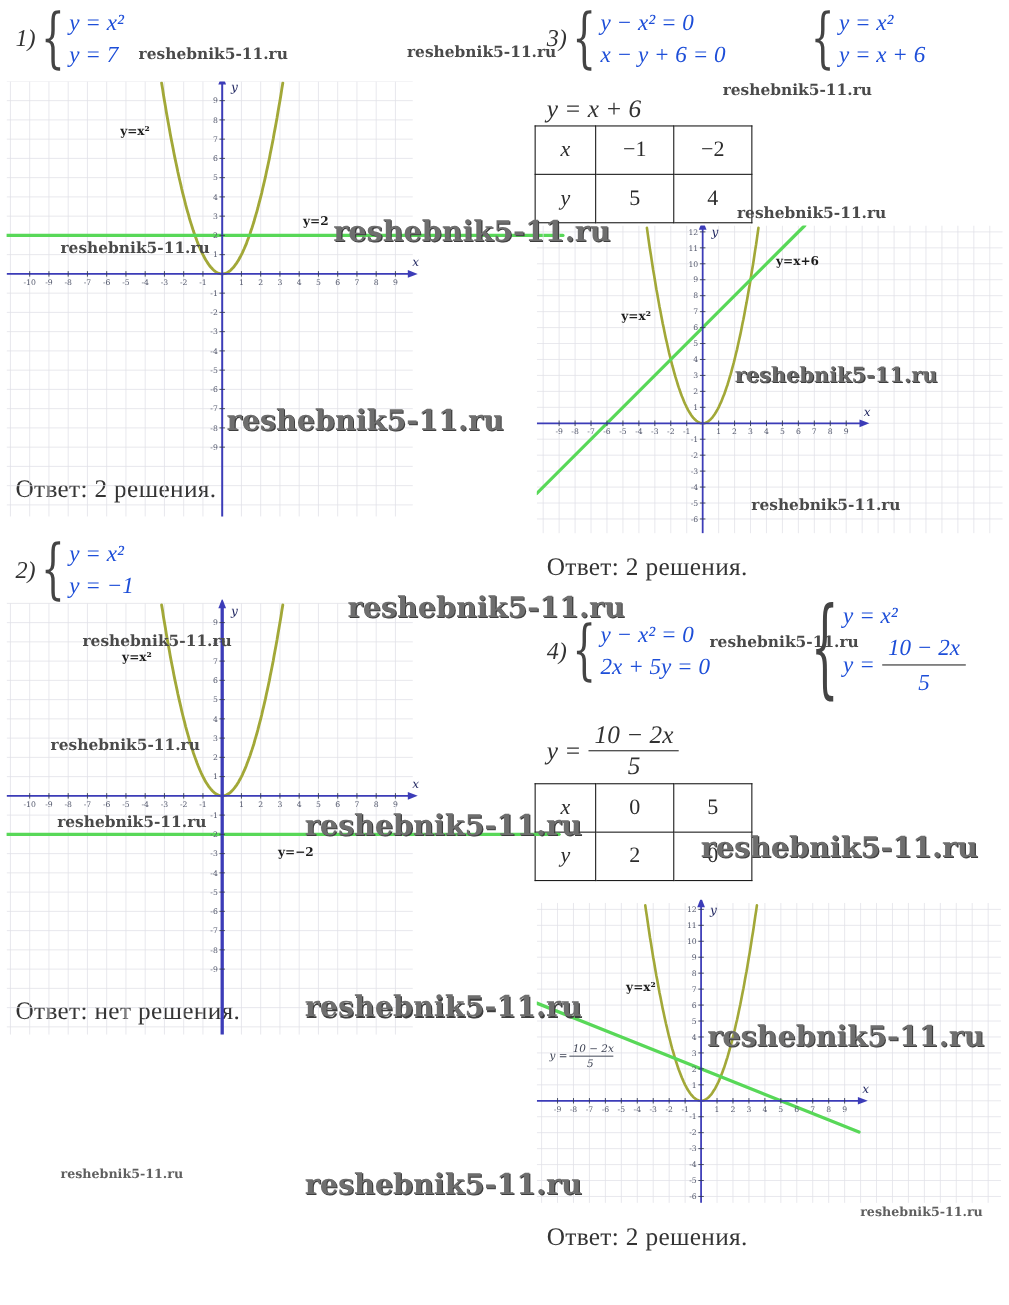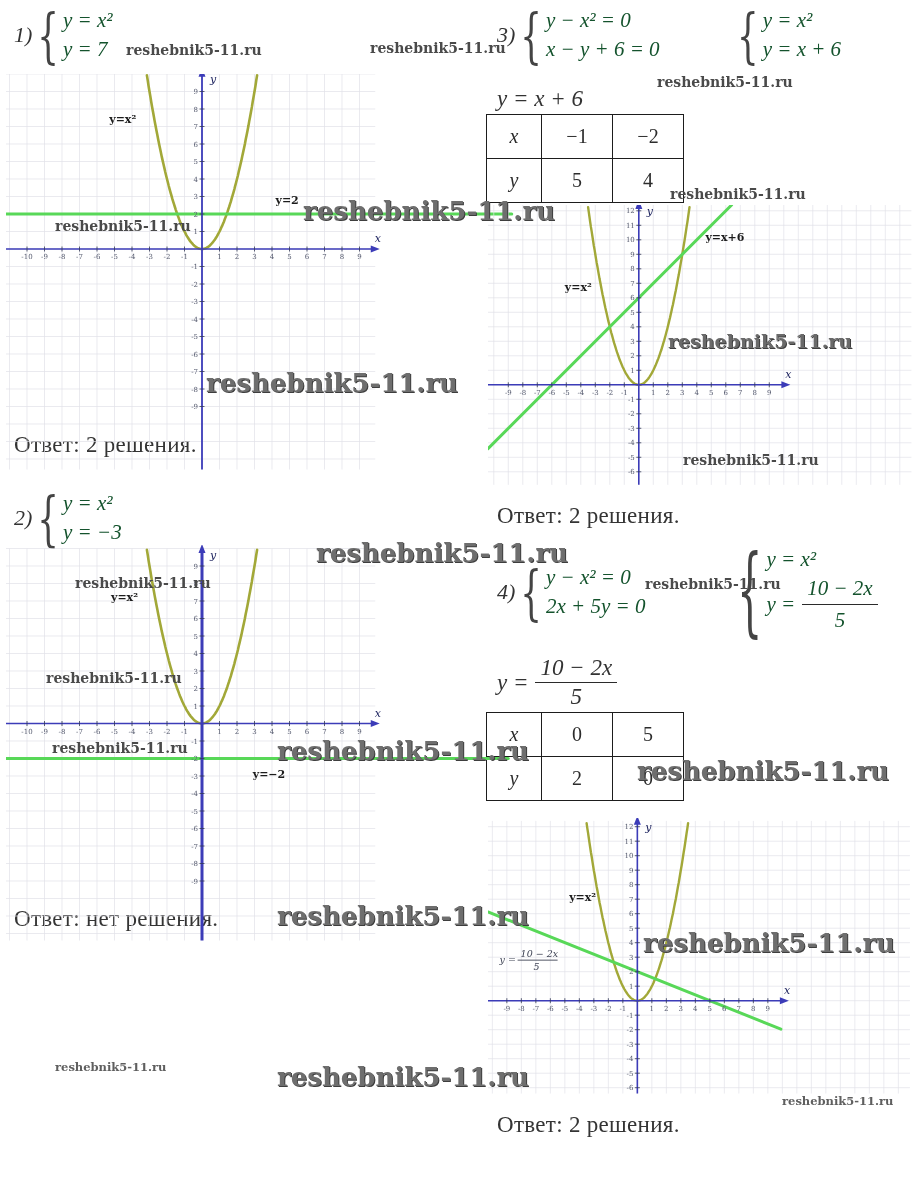--- a/index.html
+++ b/index.html
@@ -4,21 +4,21 @@
 <style>
   html,body{margin:0;padding:0;background:#fff;}
   .page{position:relative;width:917px;height:1186px;background:#ffffff;overflow:hidden;
         font-family:"Liberation Serif","DejaVu Serif",serif;color:#2e2e2e;}
   .problem{position:absolute;display:flex;align-items:center;}
   .pnum{font-size:22px;font-style:italic;margin-right:5px;color:#333;}
   .brace{display:inline-block;font-family:"DejaVu Serif",serif;font-size:34px;color:#444;
          transform:scaleY(1.75);transform-origin:center;margin-right:4px;font-weight:400;}
   .brace.tall{font-size:40px;transform:scaleY(2.45);}
   .syslines{display:flex;flex-direction:column;}
-  .sysline{font-size:21px;font-style:italic;line-height:29px;color:#14532d;white-space:nowrap;}
+  .sysline{font-size:21px;font-style:italic;line-height:29px;color:#1d4ed8;white-space:nowrap;}
   .fracline{display:flex;align-items:center;}
   .frac{display:inline-flex;flex-direction:column;align-items:center;margin-left:7px;}
   .frac .num{border-bottom:1.6px solid #2b2b2b;padding:0 5px 1px;}
   .frac .den{padding-top:1px;}
   .formula{position:absolute;font-size:23px;font-style:italic;color:#333;display:flex;align-items:center;}
   .answer{position:absolute;font-size:23px;color:#343434;letter-spacing:0.3px;}
   table.vals{position:absolute;border-collapse:collapse;background:#fff;}
   table.vals td{border:1.6px solid #1d1d1d;text-align:center;vertical-align:middle;
         font-size:20px;color:#2c2c2c;width:70px;height:43px;padding:0;}
   table.vals td:first-child{font-style:italic;width:54px;}
@@ -177,21 +177,21 @@
       <text x="103.24999999999999" y="49" class="curve-label">y=x²</text>
       <text x="269.5" y="130.375" class="curve-label">y=2</text>
     </svg>
   <div class="answer" style="left:14px;top:432px;">Ответ: 2 решения.</div>
 
   <div class="problem" style="left:14px;top:489px;">
     <span class="pnum">2)</span>
     <span class="brace">{</span>
     <div class="syslines">
       <div class="sysline">y = x²</div>
-      <div class="sysline">y = −3</div>
+      <div class="sysline">y = −1</div>
     </div>
   </div>
 
   <svg class="graph" style="left:6px;top:545px;" width="505.75" height="395.5" viewBox="0 0 505.75 395.5">
       <line x1="3.4999999999999876" y1="395.5" x2="3.4999999999999876" y2="3.4999999999999876" stroke="#e1e1e8" stroke-width="0.7"></line>
       <line x1="20.999999999999986" y1="395.5" x2="20.999999999999986" y2="3.4999999999999876" stroke="#e1e1e8" stroke-width="0.7"></line>
       <line x1="38.499999999999986" y1="395.5" x2="38.499999999999986" y2="3.4999999999999876" stroke="#e1e1e8" stroke-width="0.7"></line>
       <line x1="55.999999999999986" y1="395.5" x2="55.999999999999986" y2="3.4999999999999876" stroke="#e1e1e8" stroke-width="0.7"></line>
       <line x1="73.49999999999999" y1="395.5" x2="73.49999999999999" y2="3.4999999999999876" stroke="#e1e1e8" stroke-width="0.7"></line>
       <line x1="90.99999999999999" y1="395.5" x2="90.99999999999999" y2="3.4999999999999876" stroke="#e1e1e8" stroke-width="0.7"></line>

